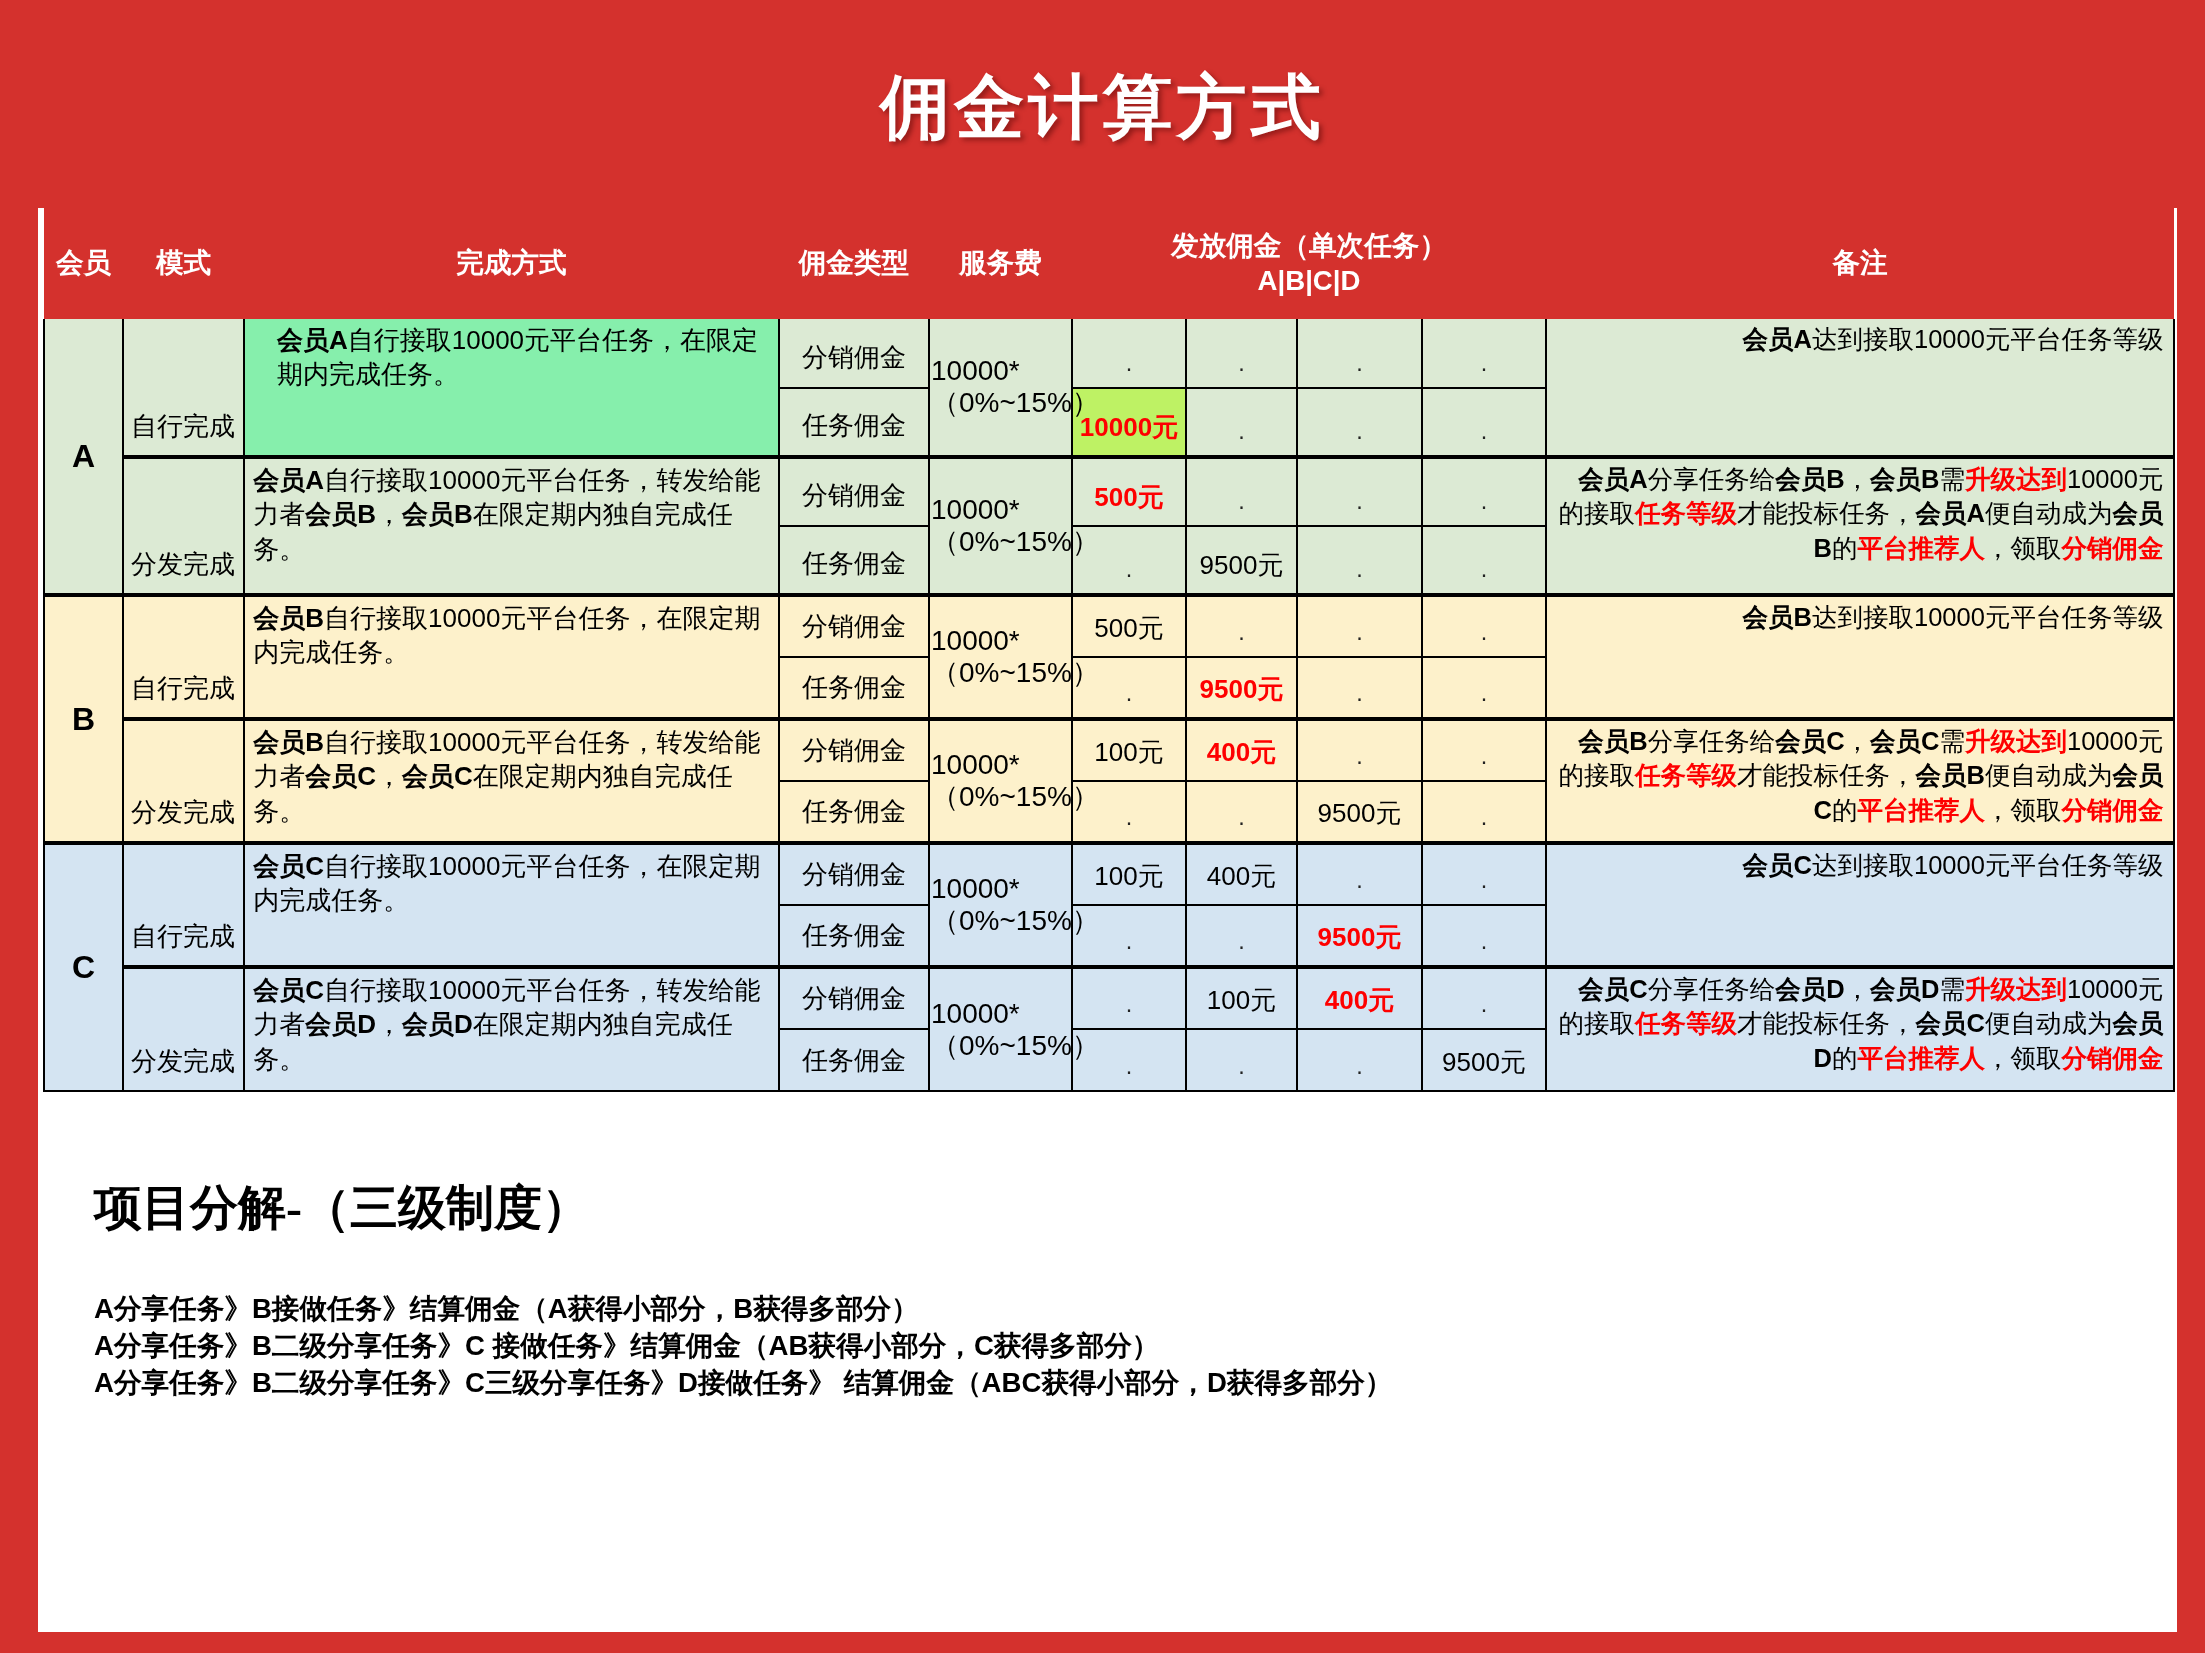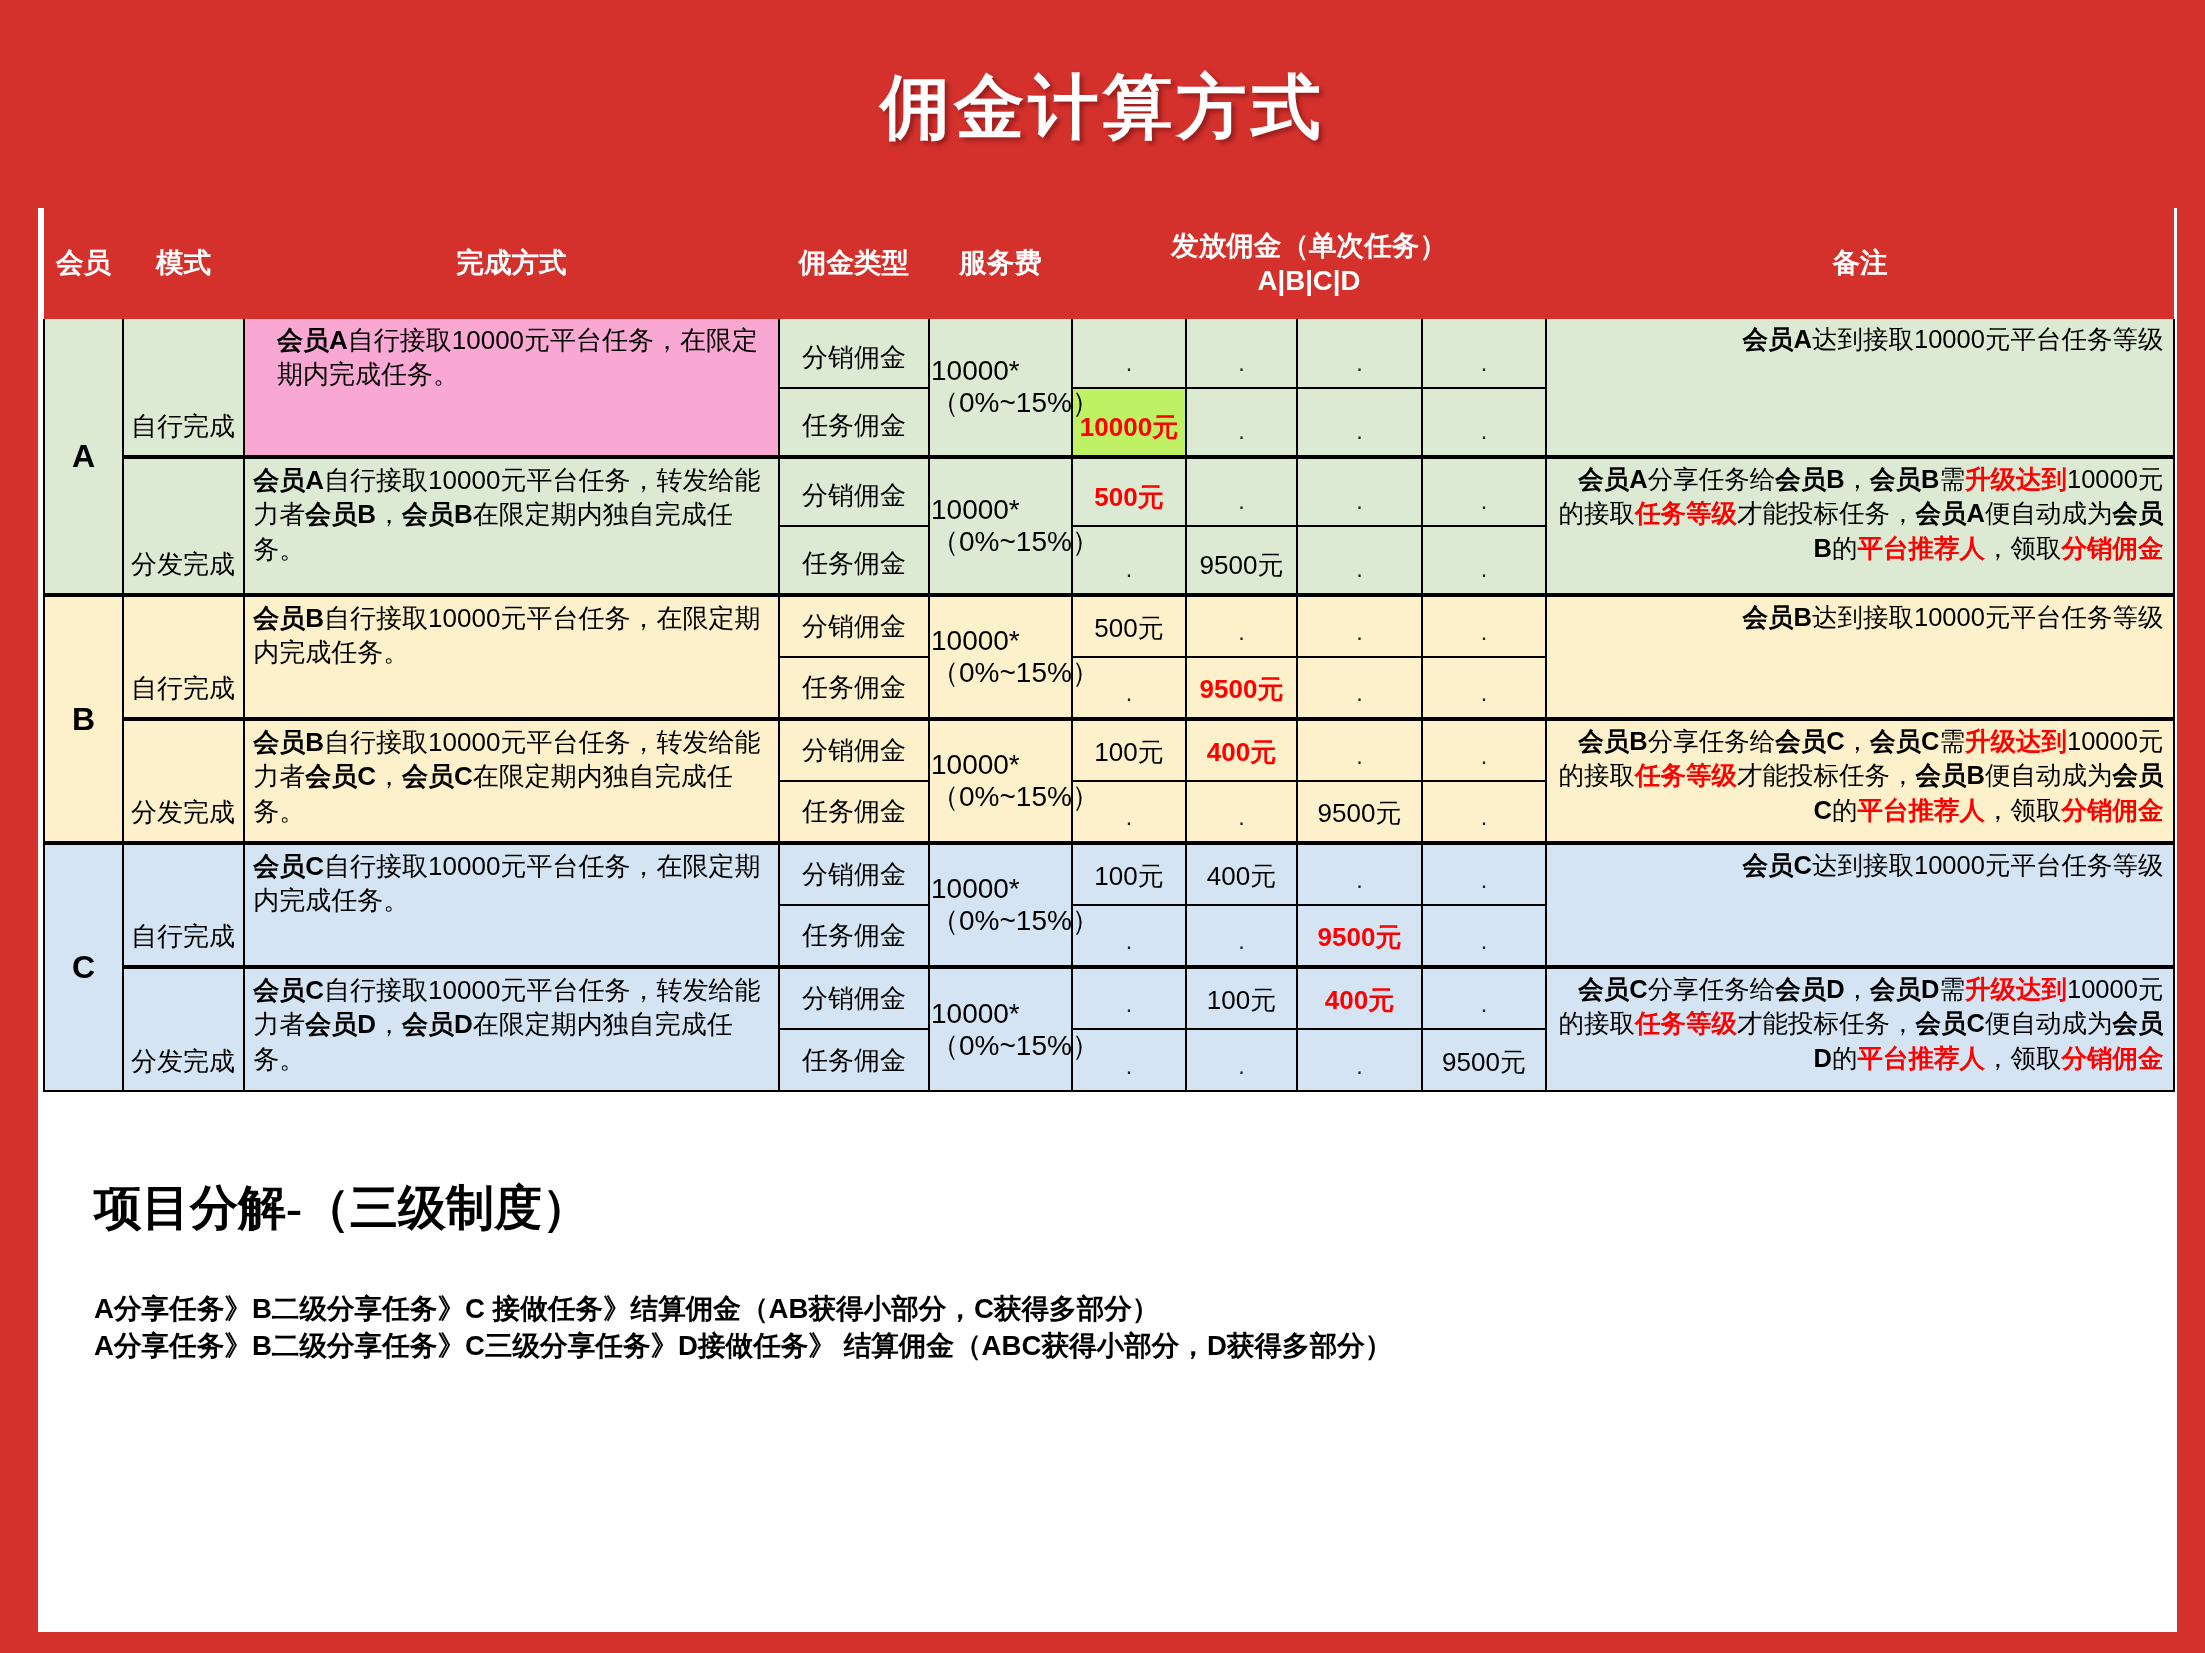--- a/index.html
+++ b/index.html
@@ -87,21 +87,21 @@
         <div>发放佣金（单次任务）</div>
         <div class="payout-h2">A|B|C|D</div>
       </th>
       <th>备注</th>
     </tr>
   </thead>
   <tbody id="sheet-body">
   <tr class="first" style="height: 69px;">
         <td class="member" rowspan="4" style="background: rgb(220, 234, 212);">A</td>
         <td class="mode" rowspan="2" style="background: rgb(220, 234, 212);">自行完成</td>
-        <td class="desc" rowspan="2" style="background: #f9a8d4; padding-left: 32px;"><span class="b">会员A</span><span>自行接取10000元平台任务，在限定期内完成任务。</span></td>
+        <td class="desc" rowspan="2" style="background: #86efac; padding-left: 32px;"><span class="b">会员A</span><span>自行接取10000元平台任务，在限定期内完成任务。</span></td>
         <td class="type" style="background: rgb(220, 234, 212);">分销佣金</td>
         <td class="fee" rowspan="2" style="background: rgb(220, 234, 212);">
           <div>10000*</div>
           <div>（0%~15%）</div>
         </td>
         <td class="val dot" style="background: rgb(220, 234, 212);">.</td>
         <td class="val dot" style="background: rgb(220, 234, 212);">.</td>
         <td class="val dot" style="background: rgb(220, 234, 212);">.</td>
         <td class="val dot" style="background: rgb(220, 234, 212);">.</td>
         <td class="remark" rowspan="2" style="background: rgb(220, 234, 212);"><span class="b">会员A</span><span>达到接取10000元平台任务等级</span></td>
@@ -218,16 +218,17 @@
         <td class="val dot" style="background: rgb(212, 228, 242);">.</td>
         <td class="val dot" style="background: rgb(212, 228, 242);">.</td>
         <td class="val dot" style="background: rgb(212, 228, 242);">.</td>
         <td class="val" style="background: rgb(212, 228, 242);">9500元</td>
       </tr>
     </tbody>
 </table>
 
 <h2 class="breakdown-title">项目分解-（三级制度）</h2>
 <div class="breakdown-lines">
+  <div>A分享任务》B接做任务》结算佣金（A获得小部分，B获得多部分）</div>
   <div>A分享任务》B二级分享任务》C 接做任务》结算佣金（AB获得小部分，C获得多部分）</div>
   <div>A分享任务》B二级分享任务》C三级分享任务》D接做任务》 结算佣金（ABC获得小部分，D获得多部分）</div>
 </div>
 
 
 </body></html>

